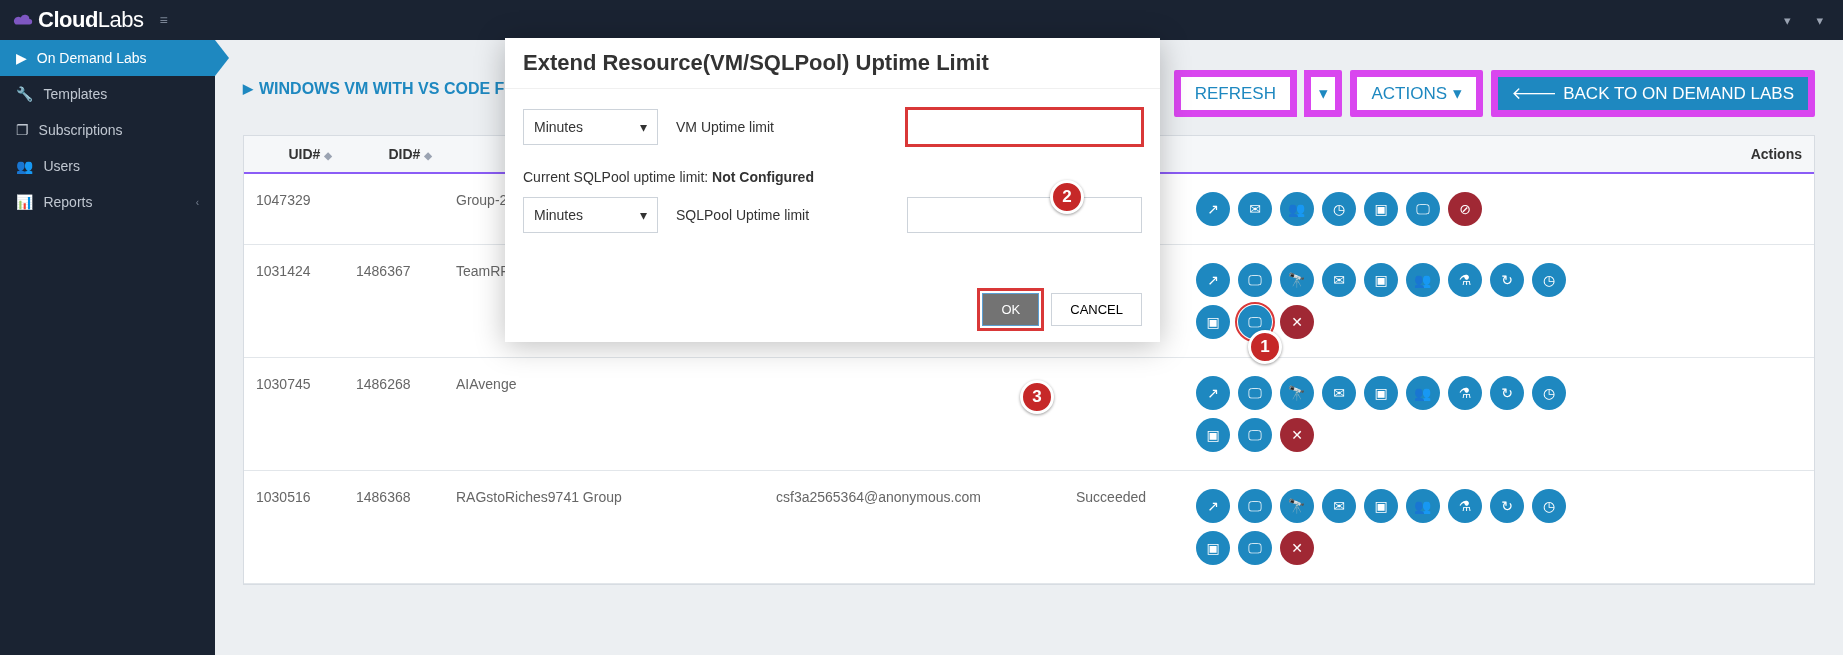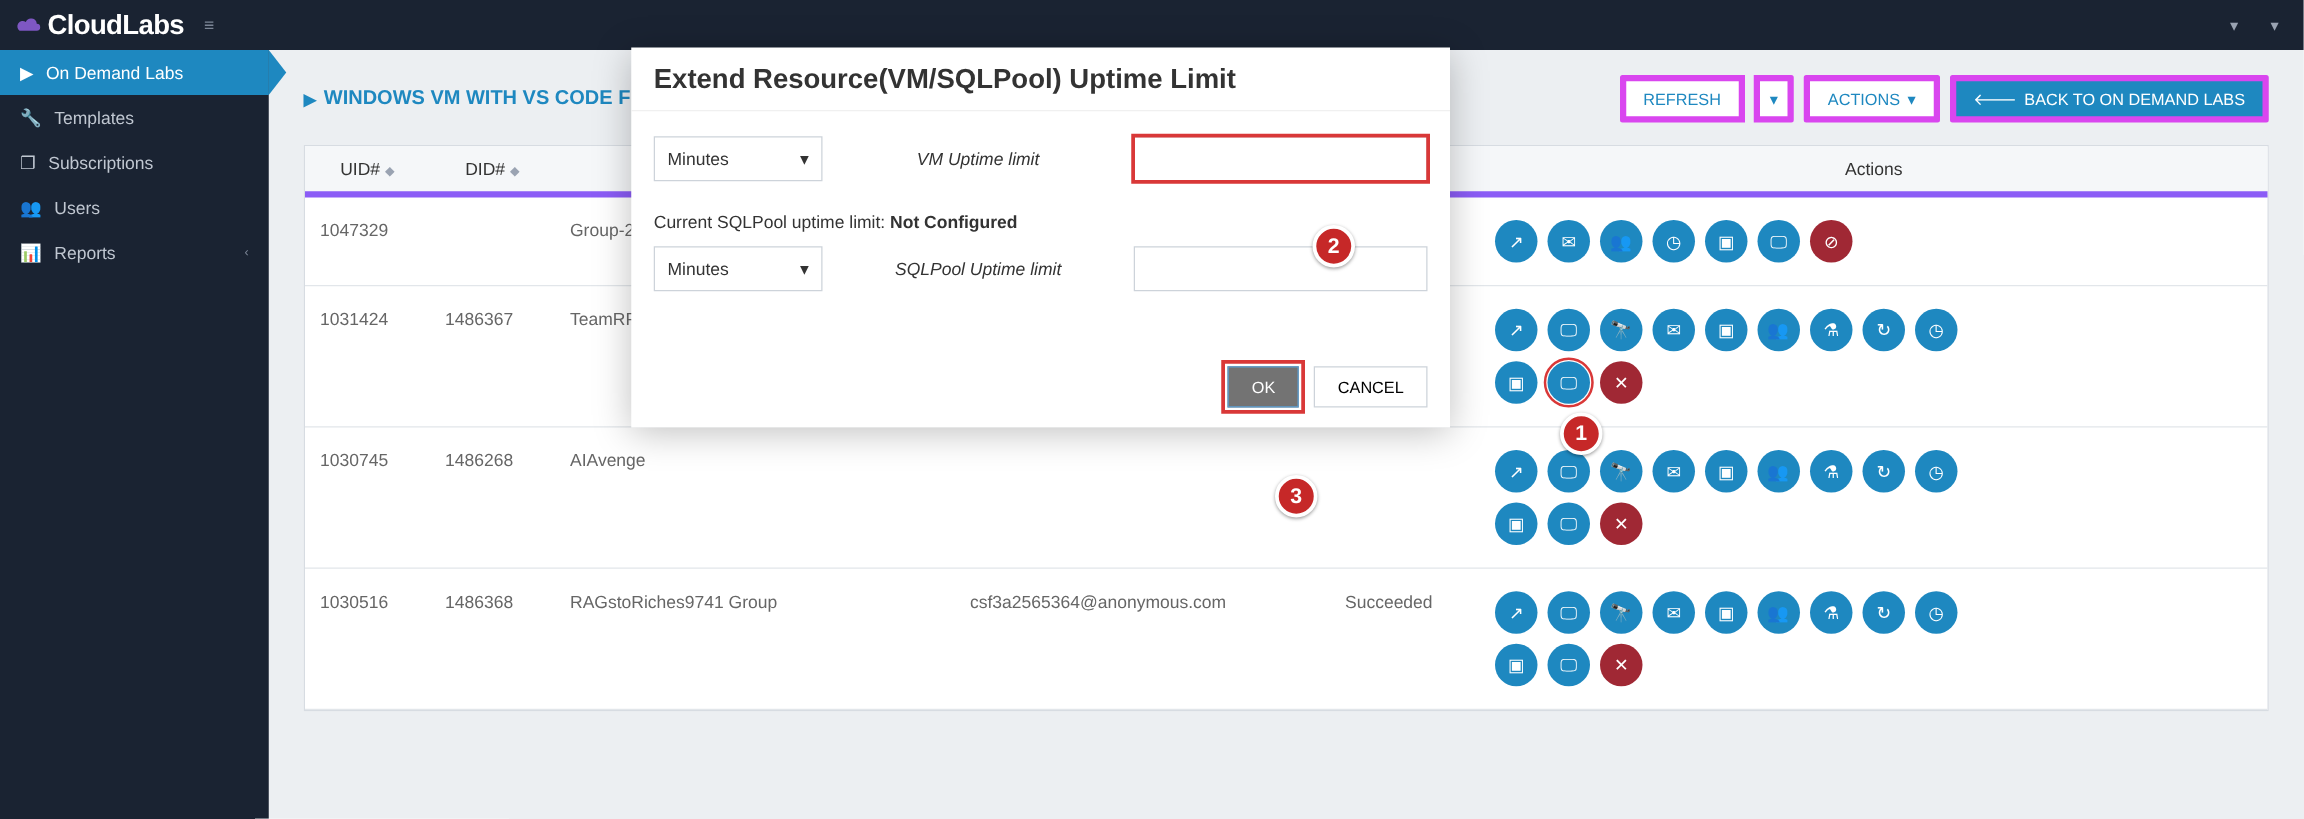--- a/index.html
+++ b/index.html
@@ -3,63 +3,63 @@
 <meta charset="utf-8">
 <style>
 * { margin: 0; padding: 0; box-sizing: border-box; font-family: "Segoe UI", Arial, sans-serif; }
 body { background: #eceff2; width: 1843px; height: 655px; overflow: hidden; position: relative; font-size: 14px; color: #333; }
 
 
 .header { height: 40px; background: #1a2332; display: flex; align-items: center; padding: 0 12px; }
 .logo { display: flex; align-items: center; gap: 4px; }
 .logo-cloud { width: 22px; height: 16px; }
 .logo-text { font-size: 22px; font-weight: 700; color: #fff; letter-spacing: -0.5px; }
-.logo-text .labs { font-weight: 700; }
+.logo-text .labs { font-weight: 400; }
 .menu-toggle { margin-left: 16px; color: #7a8495; font-size: 14px; }
 .header-right { margin-left: auto; display: flex; align-items: center; gap: 10px; color: #9aa3b2; }
 .header-user { padding: 4px 8px; display: flex; align-items: center; gap: 6px; font-size: 13px; }
 
 
 .main { display: flex; height: calc(100% - 40px); }
 .sidebar { width: 215px; background: #1a2332; color: #c0c7d1; flex-shrink: 0; }
 .sidebar-item { display: flex; align-items: center; gap: 10px; padding: 10px 16px; font-size: 14px; cursor: pointer; position: relative; }
 .sidebar-item.active { background: #1e88c0; color: #fff; }
 .sidebar-item.active::after { content: ""; position: absolute; right: -14px; top: 0; width: 0; height: 0; border-top: 18px solid transparent; border-bottom: 18px solid transparent; border-left: 14px solid #1e88c0; }
 .sidebar-item .chev { margin-left: auto; font-size: 10px; color: #7a8495; }
 
 .content { flex: 1; padding: 20px 28px; }
 
 .page-title-row { display: flex; align-items: center; margin-bottom: 18px; }
 .page-title { color: #1e88c0; font-weight: 700; font-size: 16px; display: flex; align-items: center; gap: 6px; }
 .page-title .tri { font-size: 13px; }
 .page-actions { margin-left: auto; display: flex; gap: 8px; }
-.btn { border: 5px solid #d946ef; color: #1e88c0; background: #fff; padding: 6px 14px; font-size: 13px; cursor: pointer; display: inline-flex; align-items: center; gap: 6px; border-radius: 2px; }
+.btn { border: 7px solid #d946ef; color: #1e88c0; background: #fff; padding: 6px 14px; font-size: 17px; cursor: pointer; display: inline-flex; align-items: center; gap: 6px; border-radius: 2px; margin-top: 10px; }
 .btn.split-main { border-radius: 2px 0 0 2px; }
 .btn.split-caret { border-radius: 0 2px 2px 0; padding: 6px 8px; margin-left: -1px; }
 .btn.primary { background: #1e88c0; color: #fff; }
 
 
 .table-wrap { background: #fff; border: 1px solid #d7dce2; }
 table { width: 100%; border-collapse: collapse; }
-th { text-align: center; font-weight: 400; padding: 10px 12px; background: #f5f7f9; color: #333; font-size: 14px; border-bottom: 5px solid #8b5cf6; }
+th { text-align: right; font-weight: 700; padding: 10px 12px; background: #f5f7f9; color: #333; font-size: 14px; border-bottom: 2px solid #8b5cf6; }
 th .sort { color: #9aa3b2; font-size: 10px; margin-left: 4px; }
 td { padding: 18px 12px; border-bottom: 1px solid #e2e6ea; color: #666; font-size: 14px; vertical-align: top; }
 .actions-cell { display: flex; flex-wrap: wrap; gap: 8px; max-width: 380px; }
 .icon-btn { width: 34px; height: 34px; border-radius: 50%; background: #1e88c0; color: #fff; display: inline-flex; align-items: center; justify-content: center; cursor: pointer; font-size: 14px; position: relative; }
 .icon-btn.danger { background: #a02834; }
 .icon-btn.highlighted { outline: 2px solid #d93838; outline-offset: 1px; }
 .modal { position: absolute; left: 505px; top: 38px; width: 655px; background: #fff; box-shadow: 0 4px 28px rgba(0,0,0,0.25); }
 .modal-header { padding: 12px 18px; font-size: 22px; font-weight: 700; color: #333; border-bottom: 1px solid #f0f0f0; }
 .modal-body { padding: 20px 18px; font-size: 14px; color: #333; }
 .modal-body p { margin-bottom: 22px; }
 .form-section { margin-bottom: 24px; }
 .form-section .cap { margin-bottom: 12px; }
 .form-row { display: flex; align-items: center; gap: 18px; }
 .select { width: 135px; height: 36px; border: 1px solid #cdd3da; padding: 0 10px; display: flex; align-items: center; justify-content: space-between; background: #fff; }
-.field-label { flex: 1; text-align: center; color: #333; font-style: italic; }
+.field-label { flex: 1; text-align: left; color: #333; }
 .text-input { width: 235px; height: 36px; border: 1px solid #cdd3da; padding: 0 10px; background:#fff; }
 .text-input.hl { outline: 3px solid #d93838; outline-offset: -1px; }
 .modal-footer { display: flex; justify-content: flex-end; gap: 12px; padding: 16px 18px; }
 .mbtn { padding: 8px 18px; font-size: 13px; border: 1px solid #cdd3da; background: #fff; cursor: pointer; }
 .mbtn.ok { background: #737373; color: #fff; border-color: #5a9fd4; outline: 3px solid #d93838; outline-offset: 2px; }
 
 
 .badge { position: absolute; width: 34px; height: 34px; border-radius: 50%; background: #c62828; color: #fff; display: flex; align-items: center; justify-content: center; font-weight: 700; font-size: 17px; border: 3px solid #fff; box-shadow: 0 1px 3px rgba(0,0,0,0.4); z-index: 20; }
 </style>
 </head>

